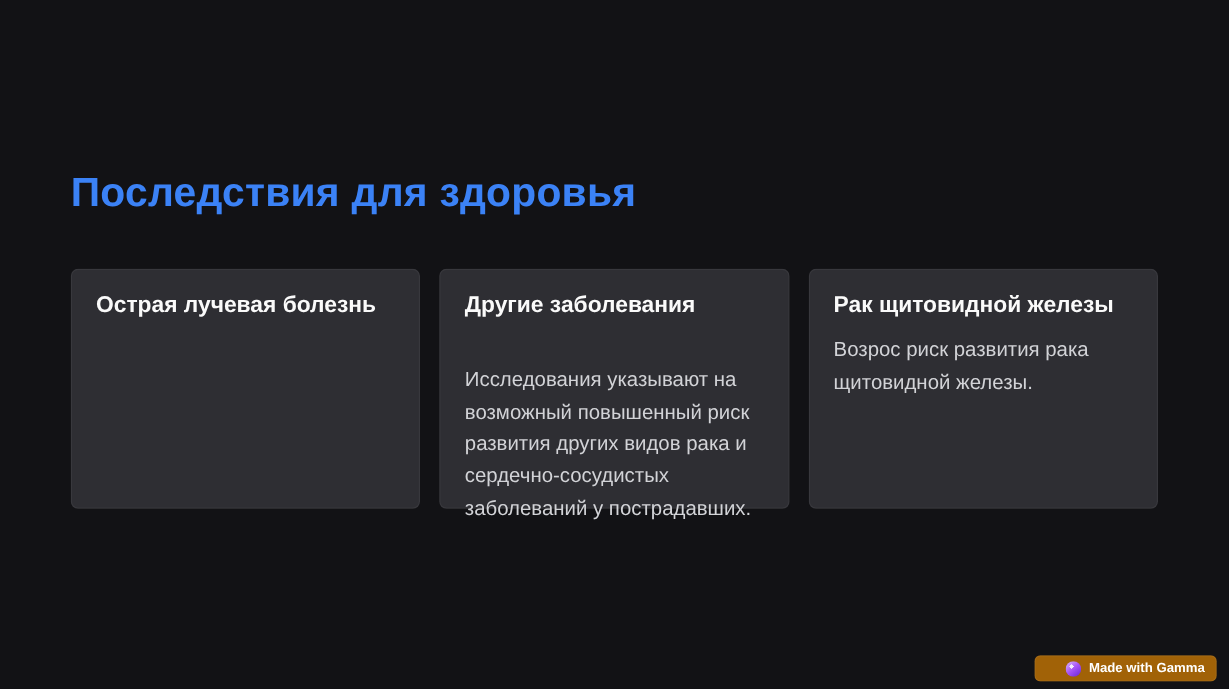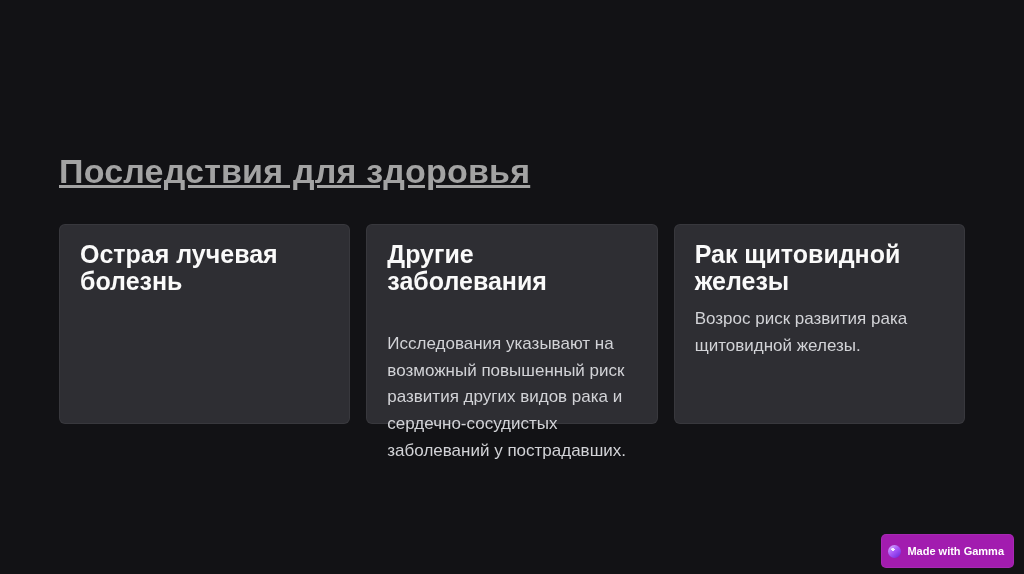--- a/index.html
+++ b/index.html
@@ -15,73 +15,72 @@
     font-family: "Liberation Sans", sans-serif;
     -webkit-font-smoothing: antialiased;
   }
   .slide {
     position: absolute;
     inset: 0;
   }
   .page-title {
     position: absolute;
     left: 59px;
-    top: 151px;
+    top: 141px;
     margin: 0;
     font-size: 34px;
     line-height: 41px;
     font-weight: 700;
-    color: #a3a3a3;
+    color: #3b82f6;
     letter-spacing: 0.2px;
-    text-decoration: underline;
   }
   .cards-row {
     position: absolute;
     left: 59px;
     top: 224px;
     width: 906px;
     display: flex;
     gap: 16px;
   }
   .card {
     flex: 1 1 0;
     height: 200px;
     box-sizing: border-box;
     background: #2e2e33;
     border: 1px solid rgba(255,255,255,0.05);
     border-radius: 6px;
     padding: 16px 20px;
   }
   .card-title {
     margin: 0;
-    font-size: 25px;
+    font-size: 19px;
     line-height: 27px;
     font-weight: 700;
     color: #fafafa;
   }
   .card-body {
     margin: 36px 0 0 0;
     font-size: 17px;
     line-height: 26.7px;
     font-weight: 400;
     color: #d2d3d7;
   }
   .card:nth-child(3) .card-body {
     margin-top: 11px;
   }
   .made-with-badge {
     position: absolute;
     right: 10px;
     bottom: 6px;
-    height: 34px;
+    height: 22px;
     display: flex;
     align-items: center;
     gap: 6px;
-    padding: 0 9px 0 6px;
-    background: #a21caf;
+    padding: 0 9px 0 25px;
+    background: #a16207;
     border: 1px solid rgba(255,255,255,0.06);
     border-radius: 5px;
     cursor: pointer;
     box-sizing: border-box;
   }
   .gamma-logo-icon {
     width: 13px;
     height: 13px;
     border-radius: 50%;
     background:

